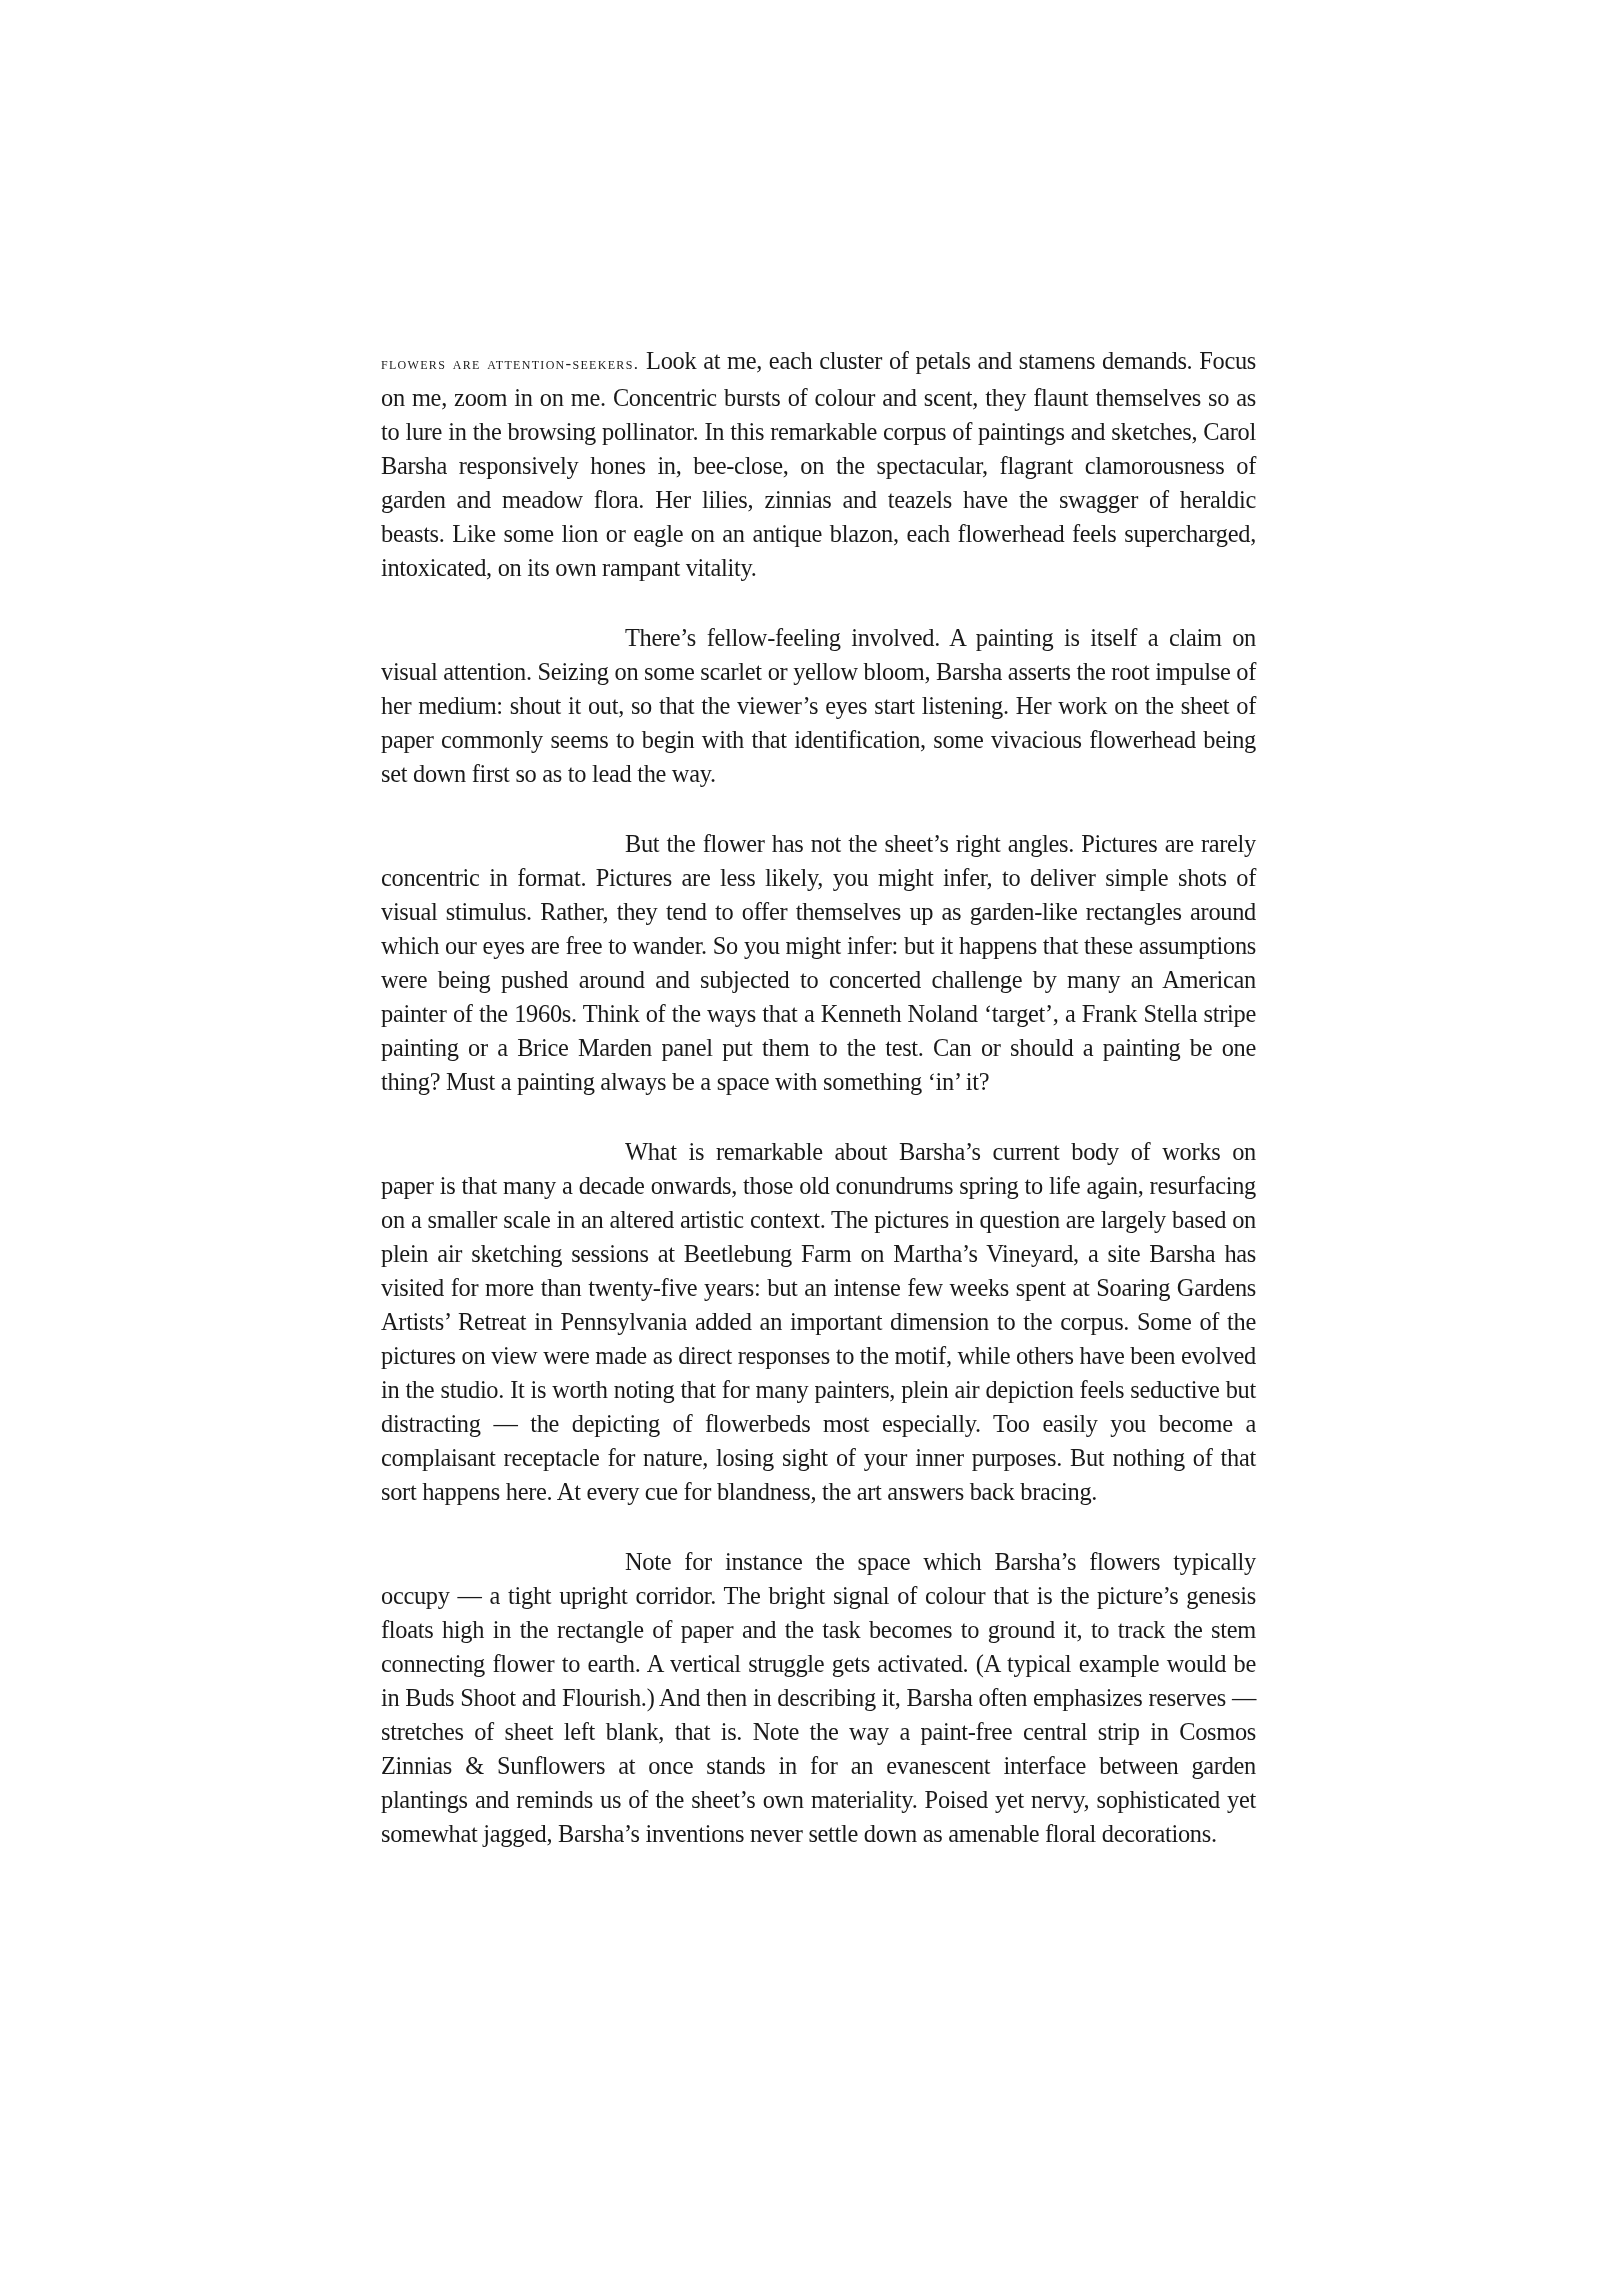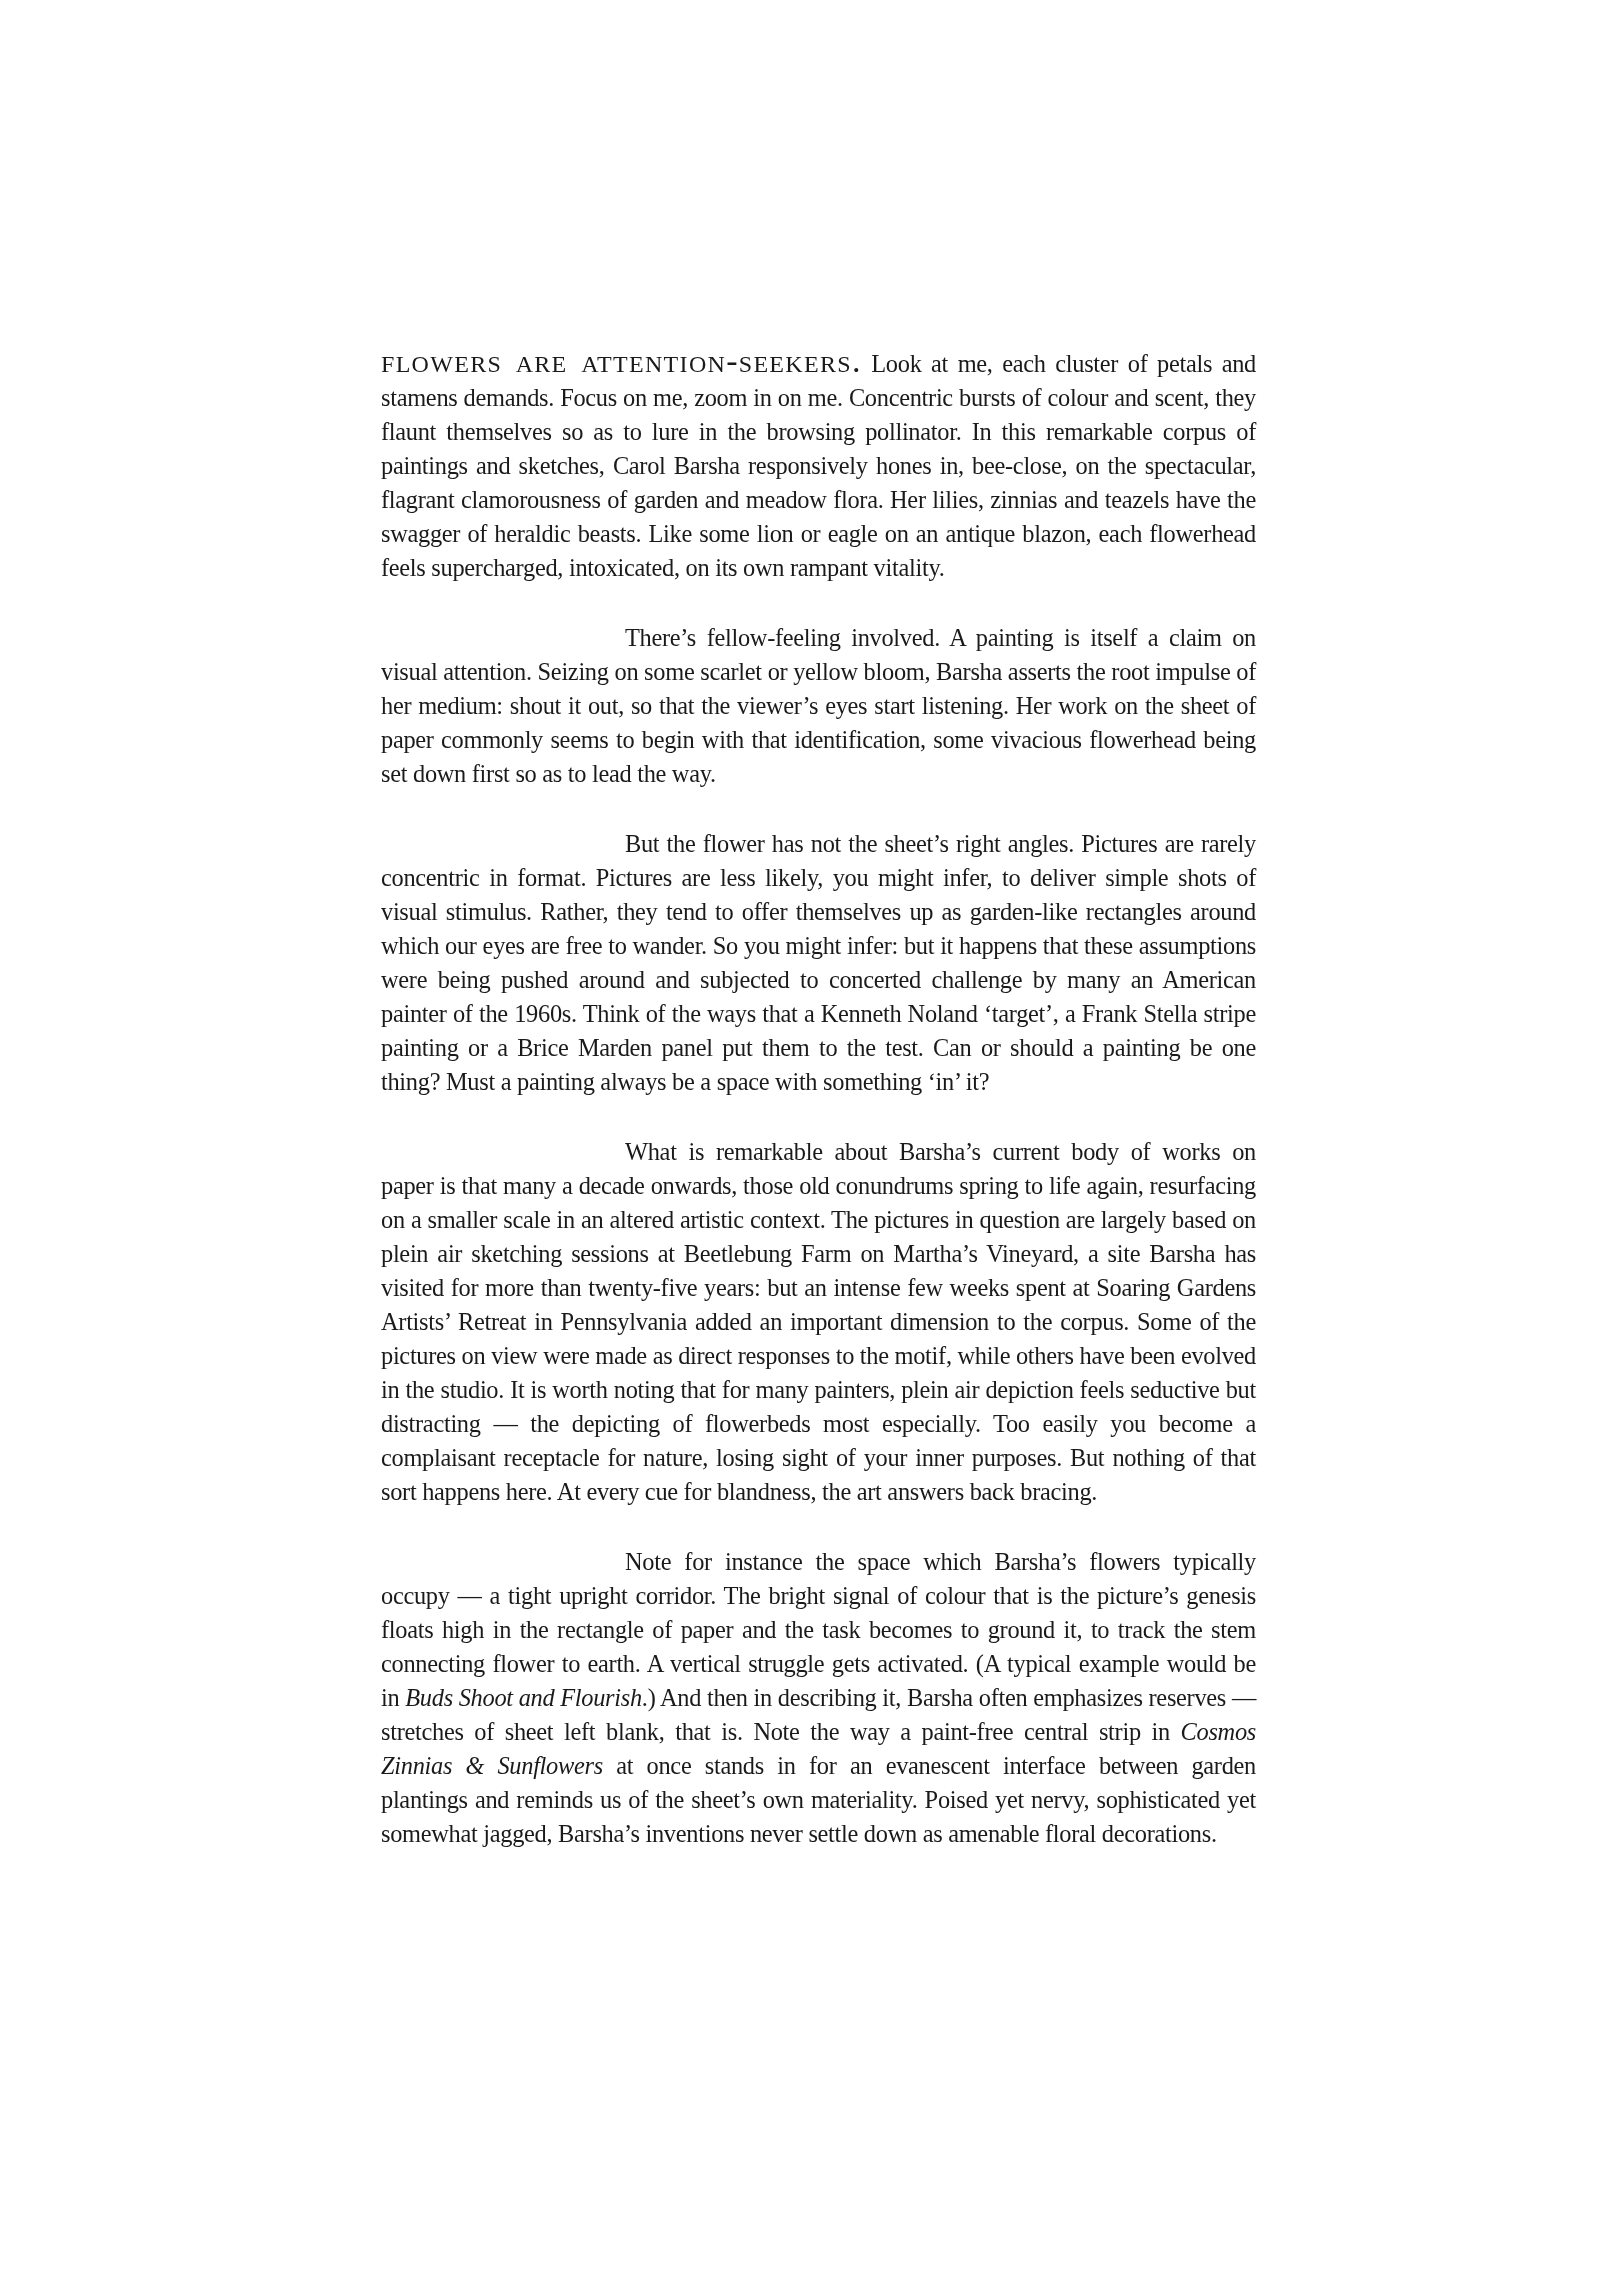--- a/index.html
+++ b/index.html
@@ -30,24 +30,23 @@
       padding: 0;
     }
     .page p.indent {
       text-indent: 244px;
       margin-top: 36px;
     }
     .lead {
       font-variant: small-caps;
       text-transform: lowercase;
       letter-spacing: 1.3px;
-      font-size: 34px;
+      font-size: 17px;
     }
     .ital {
-      font-style: italic;
     }
   </style>
 </head>
 <body>
 
 <div class="page">
   <p><span class="lead">FLOWERS ARE ATTENTION-SEEKERS.</span><span> Look at me, each cluster of petals and stamens demands. Focus on me, zoom in on me. Concentric bursts of colour and scent, they flaunt themselves so as to lure in the browsing pollinator. In this remarkable corpus of paintings and sketches, Carol Barsha responsively hones in, bee-close, on the spectacular, flagrant clamorousness of garden and meadow flora. Her lilies, zinnias and teazels have the swagger of heraldic beasts. Like some lion or eagle on an antique blazon, each flowerhead feels supercharged, intoxicated, on its own rampant vitality.</span></p>
   <p class="indent">There’s fellow-feeling involved. A painting is itself a claim on visual attention. Seizing on some scarlet or yellow bloom, Barsha asserts the root impulse of her medium: shout it out, so that the viewer’s eyes start listening. Her work on the sheet of paper commonly seems to begin with that identification, some vivacious flowerhead being set down first so as to lead the way.</p>
   <p class="indent">But the flower has not the sheet’s right angles. Pictures are rarely concentric in format. Pictures are less likely, you might infer, to deliver simple shots of visual stimulus. Rather, they tend to offer themselves up as garden-like rectangles around which our eyes are free to wander. So you might infer: but it happens that these assumptions were being pushed around and subjected to concerted challenge by many an American painter of the 1960s. Think of the ways that a Kenneth Noland ‘target’, a Frank Stella stripe painting or a Brice Marden panel put them to the test. Can or should a painting be one thing? Must a painting always be a space with something ‘in’ it?</p>
   <p class="indent">What is remarkable about Barsha’s current body of works on paper is that many a decade onwards, those old conundrums spring to life again, resurfacing on a smaller scale in an altered artistic context. The pictures in question are largely based on plein air sketching sessions at Beetlebung Farm on Martha’s Vineyard, a site Barsha has visited for more than twenty-five years: but an intense few weeks spent at Soaring Gardens Artists’ Retreat in Pennsylvania added an important dimension to the corpus. Some of the pictures on view were made as direct responses to the motif, while others have been evolved in the studio. It is worth noting that for many painters, plein air depiction feels seductive but distracting — the depicting of flowerbeds most especially. Too easily you become a complaisant receptacle for nature, losing sight of your inner purposes. But nothing of that sort happens here. At every cue for blandness, the art answers back bracing.</p>

